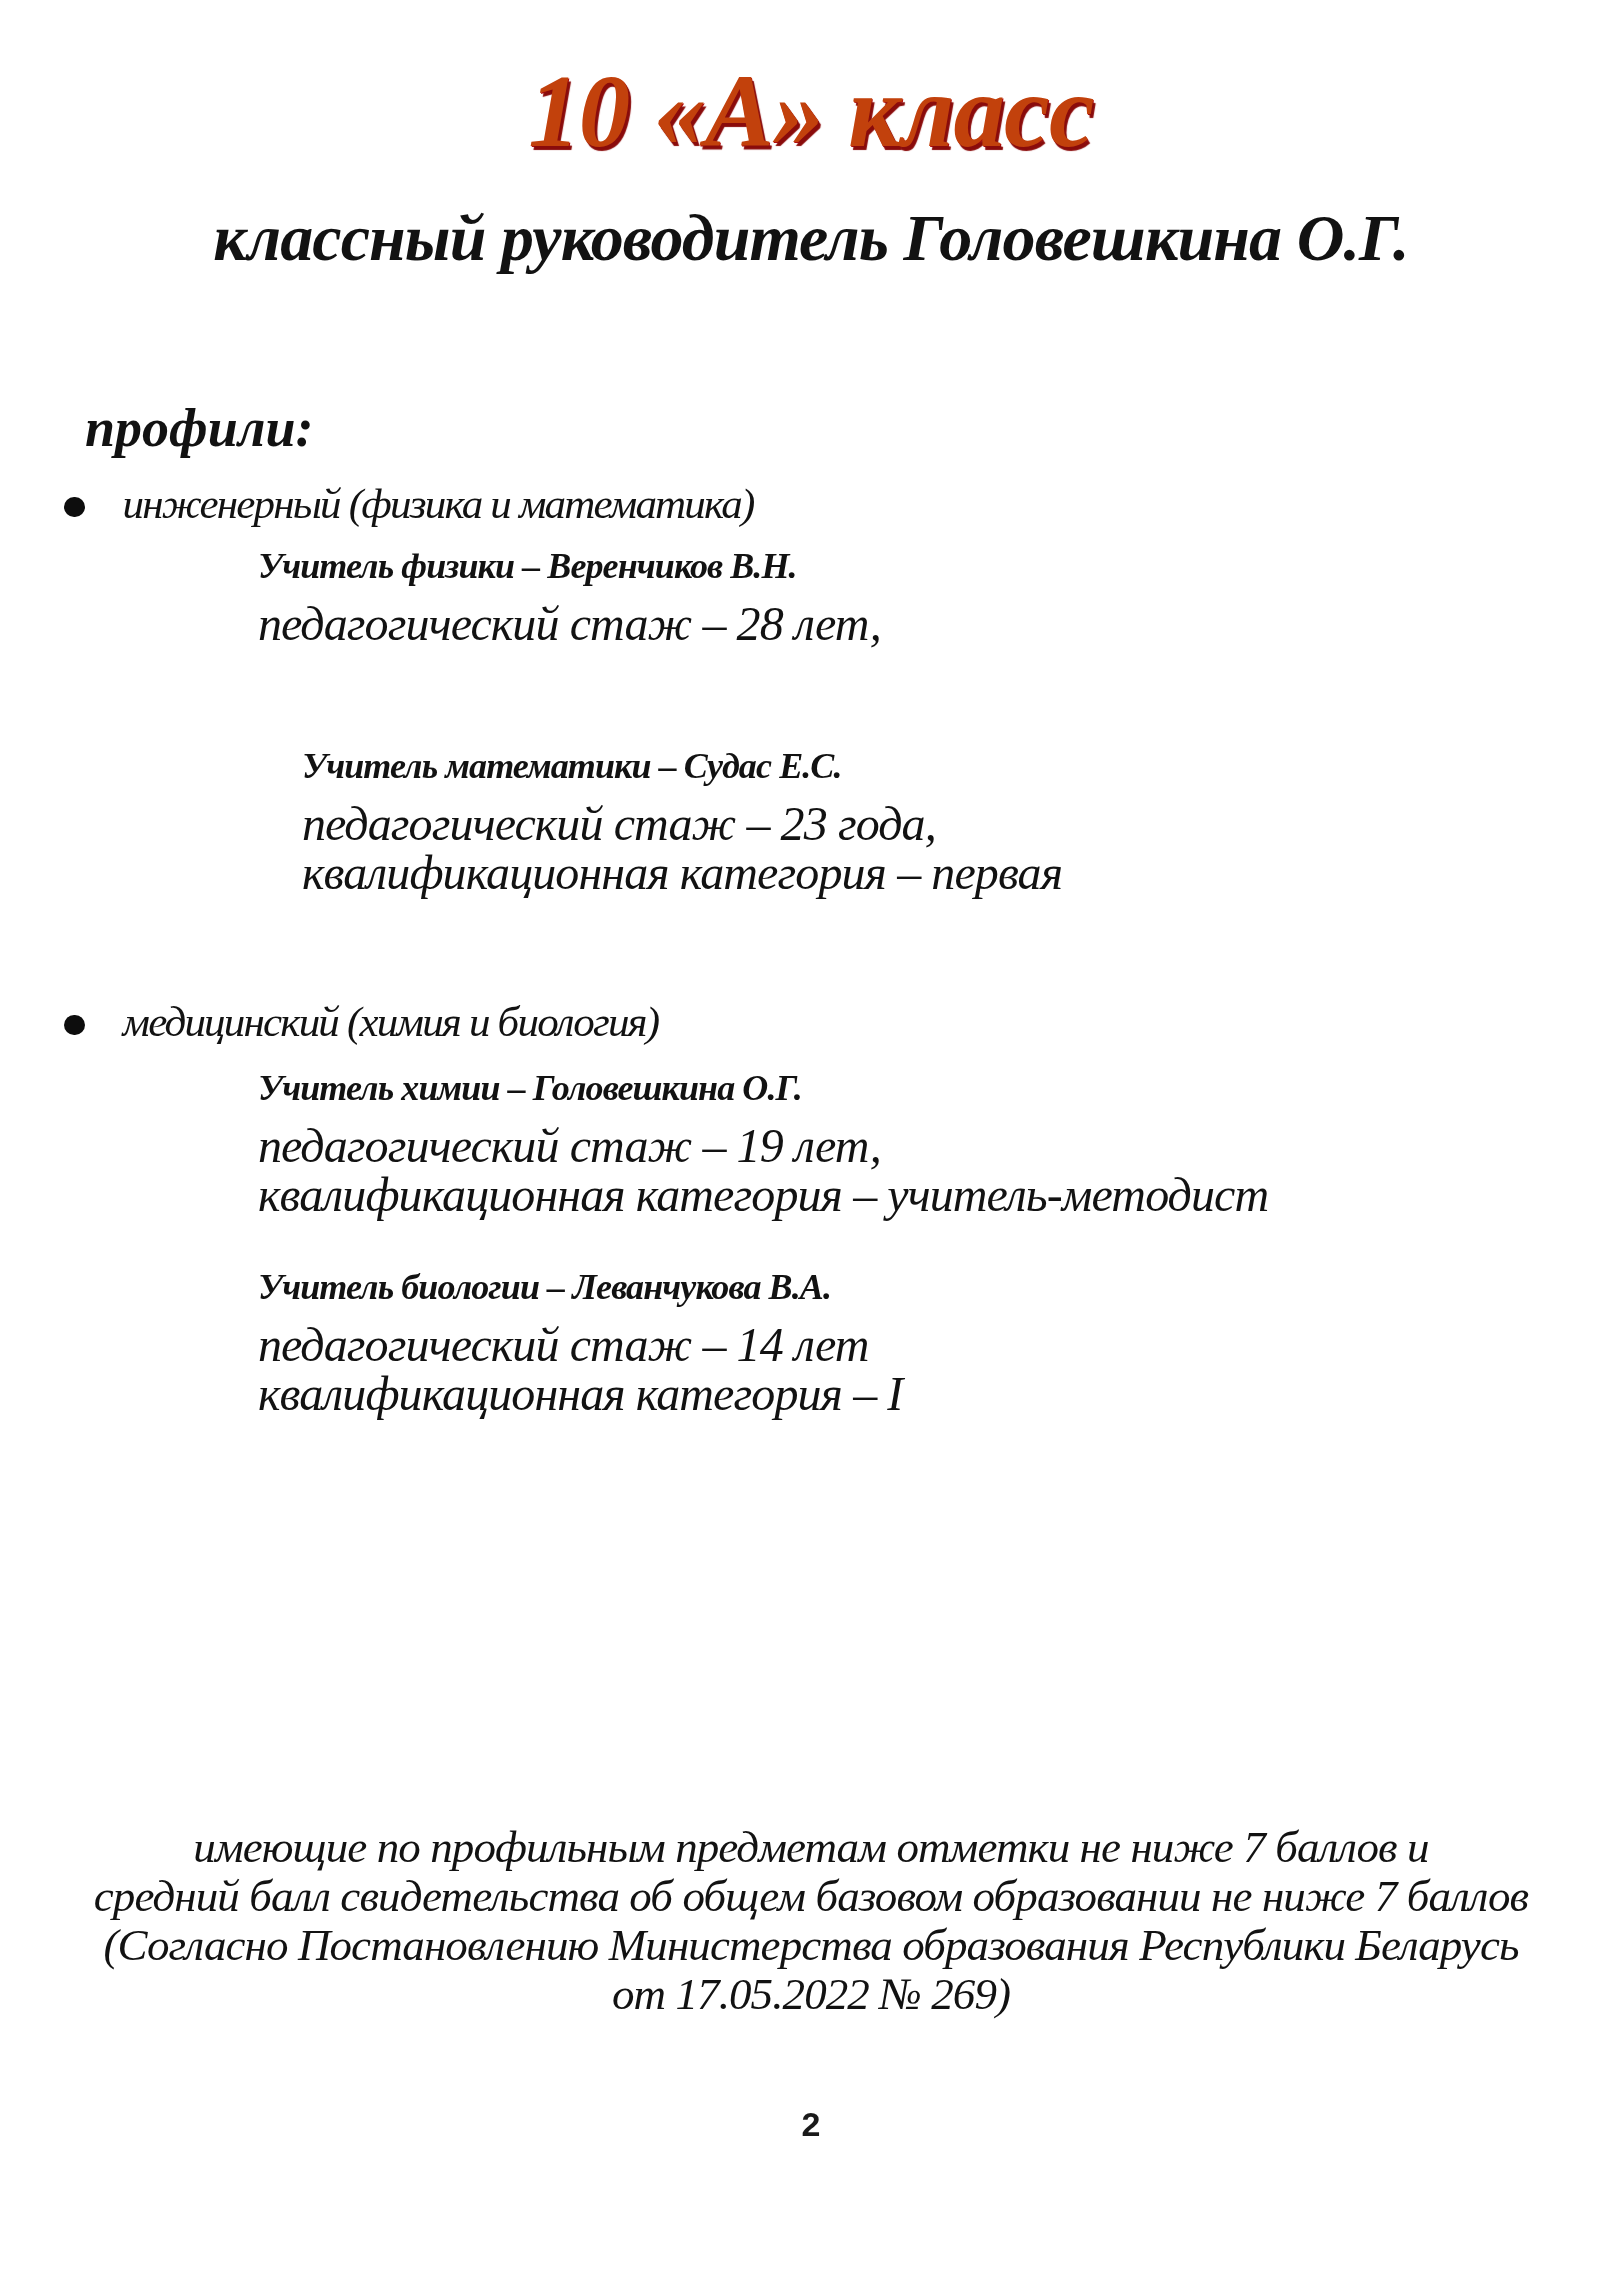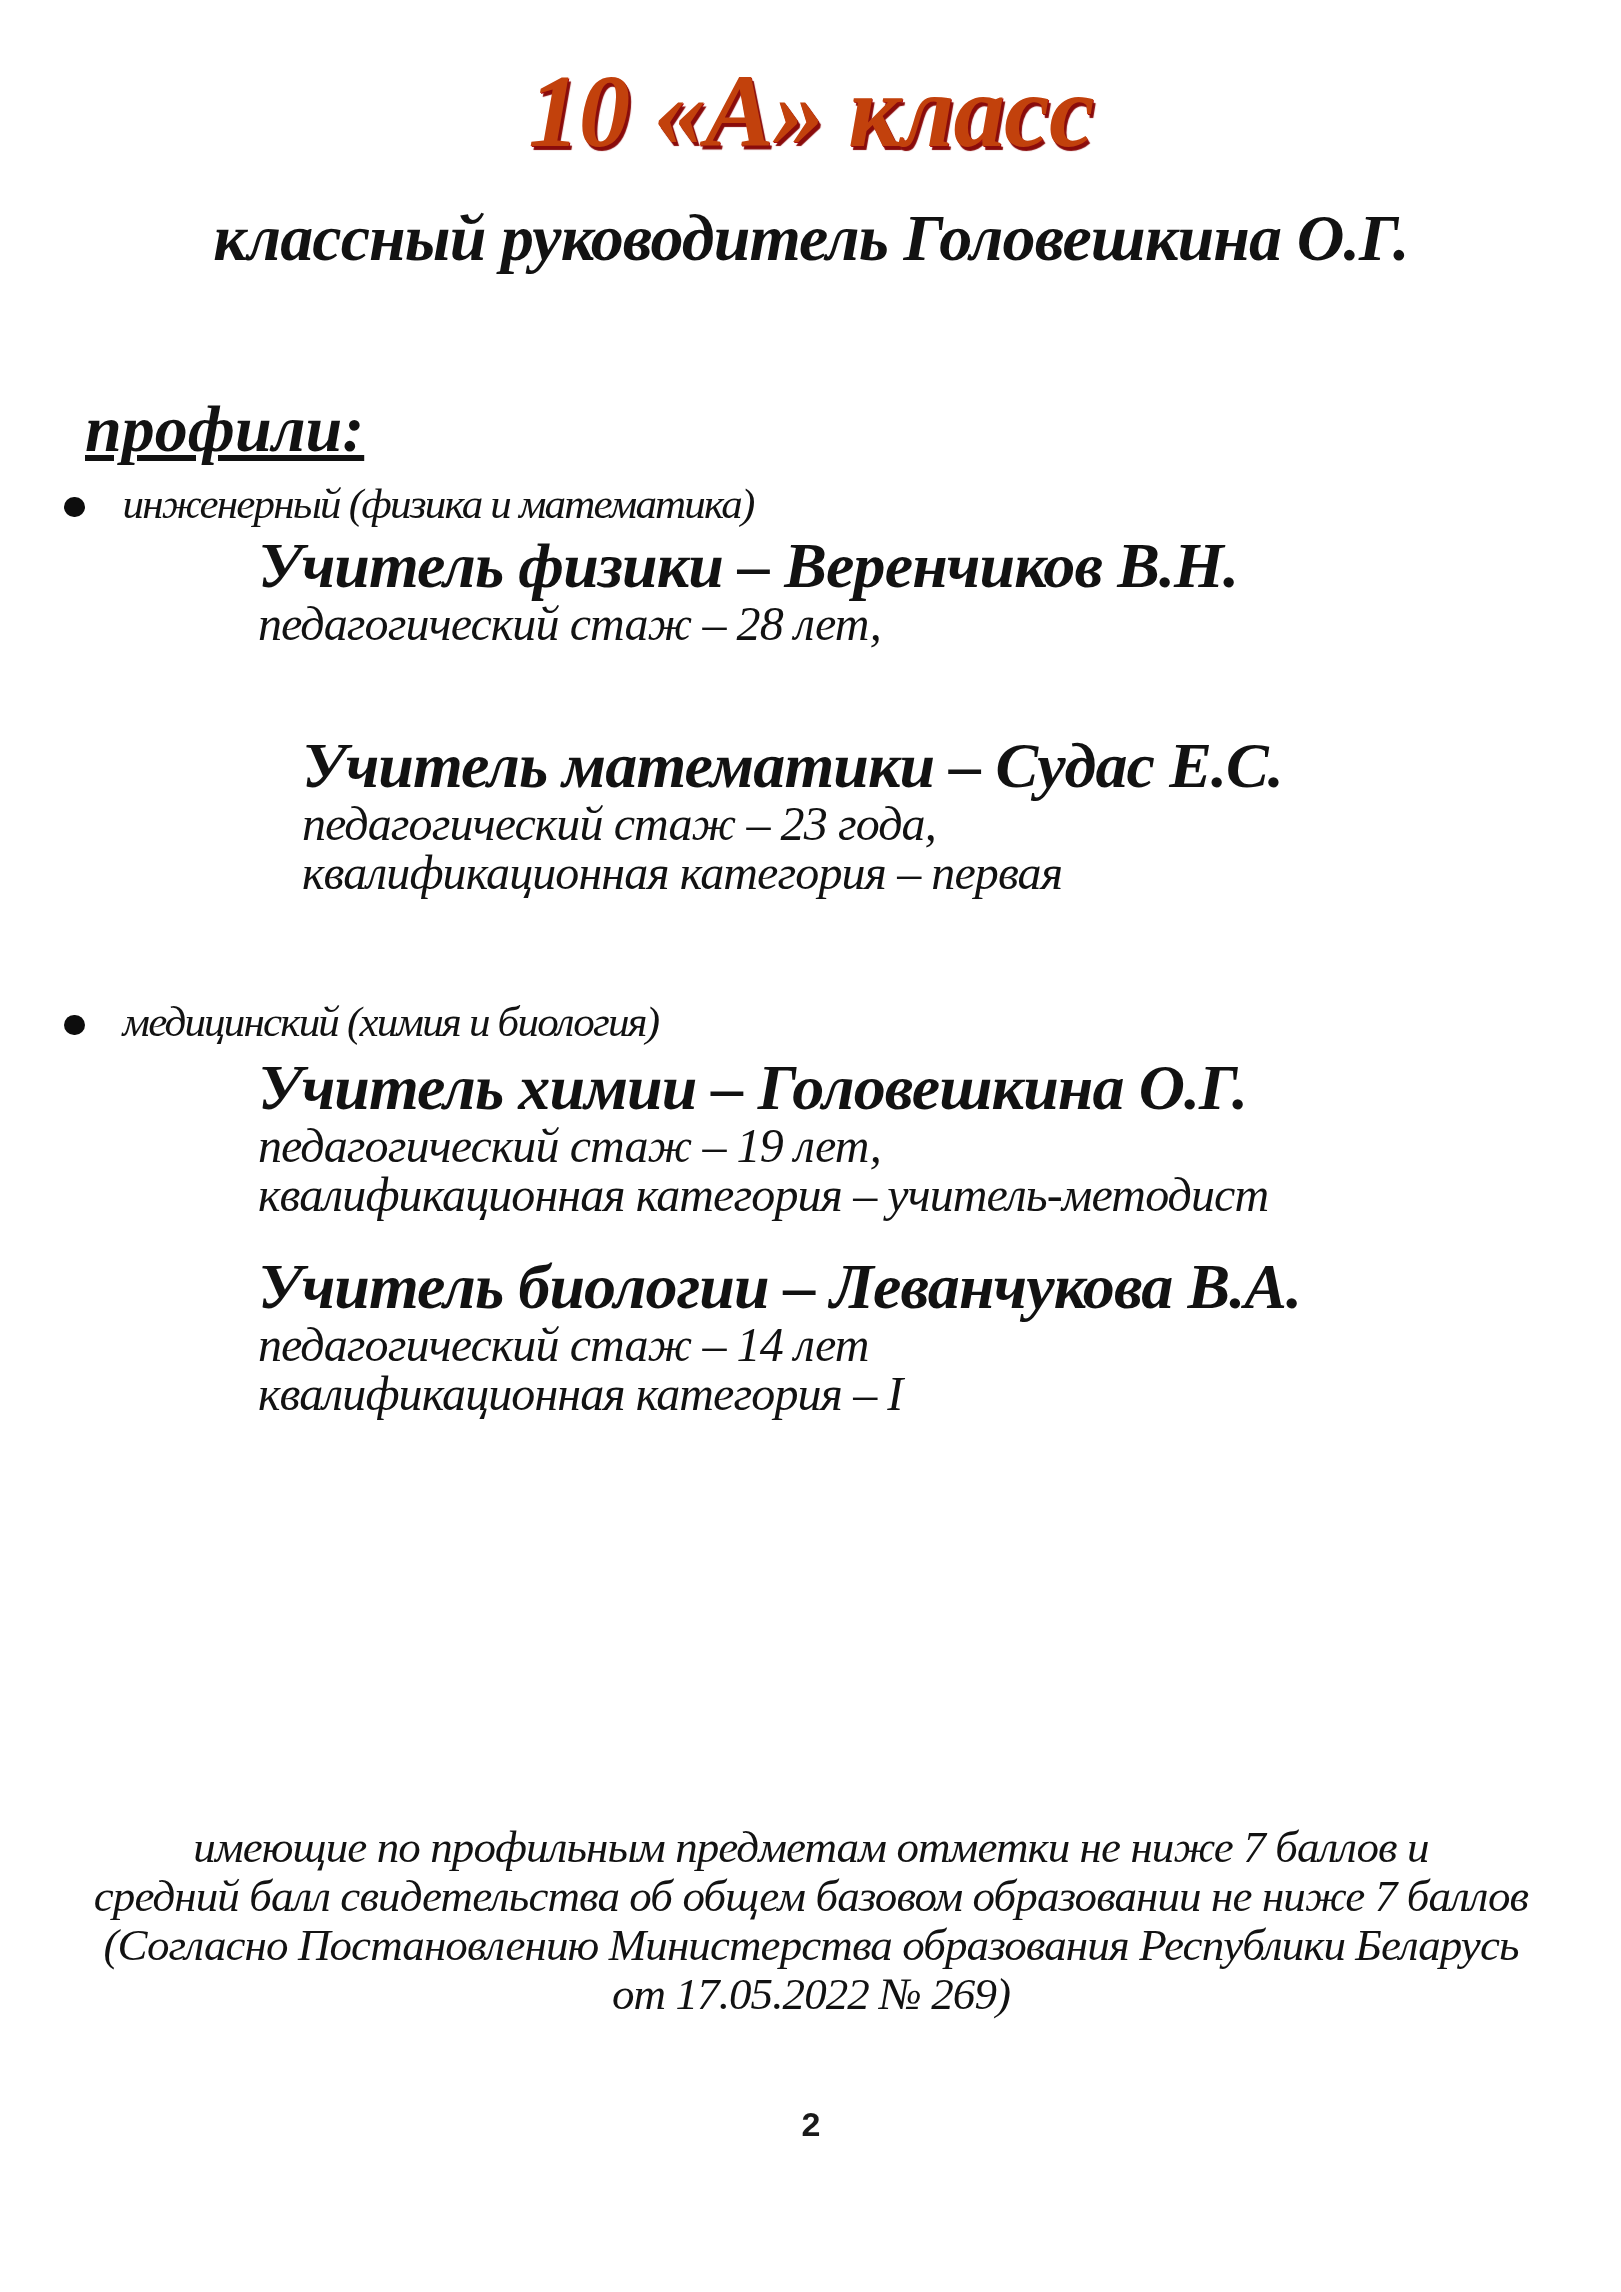--- a/index.html
+++ b/index.html
@@ -29,25 +29,24 @@
     text-align:center;
     font-size:66px;
     line-height:81px;
     font-weight:bold;
     font-style:italic;
     letter-spacing:-0.9px;
   }
   .profiles-heading{
     position:absolute;
     top:392px; left:85px;
-    font-size:66px;
+    font-size:54px;
     line-height:73px;
     font-weight:bold;
     font-style:italic;
-    text-decoration:underline;
   }
   .bullet-item{
     position:absolute;
     left:64px;
     display:flex;
     align-items:flex-start;
   }
   .bullet-dot{
     width:20.6px; height:20.6px;
     border-radius:50%;
@@ -62,21 +61,21 @@
     font-style:italic;
     letter-spacing:-1.8px;
     white-space:nowrap;
   }
   .teacher-block{
     position:absolute;
     left:258px;
     white-space:nowrap;
   }
   .teacher-name{
-    font-size:64px;
+    font-size:36px;
     line-height:52px;
     font-weight:bold;
     font-style:italic;
     letter-spacing:-0.9px;
     margin-bottom:0;
   }
   .teacher-detail{
     font-size:48px;
     line-height:49px;
     font-style:italic;

